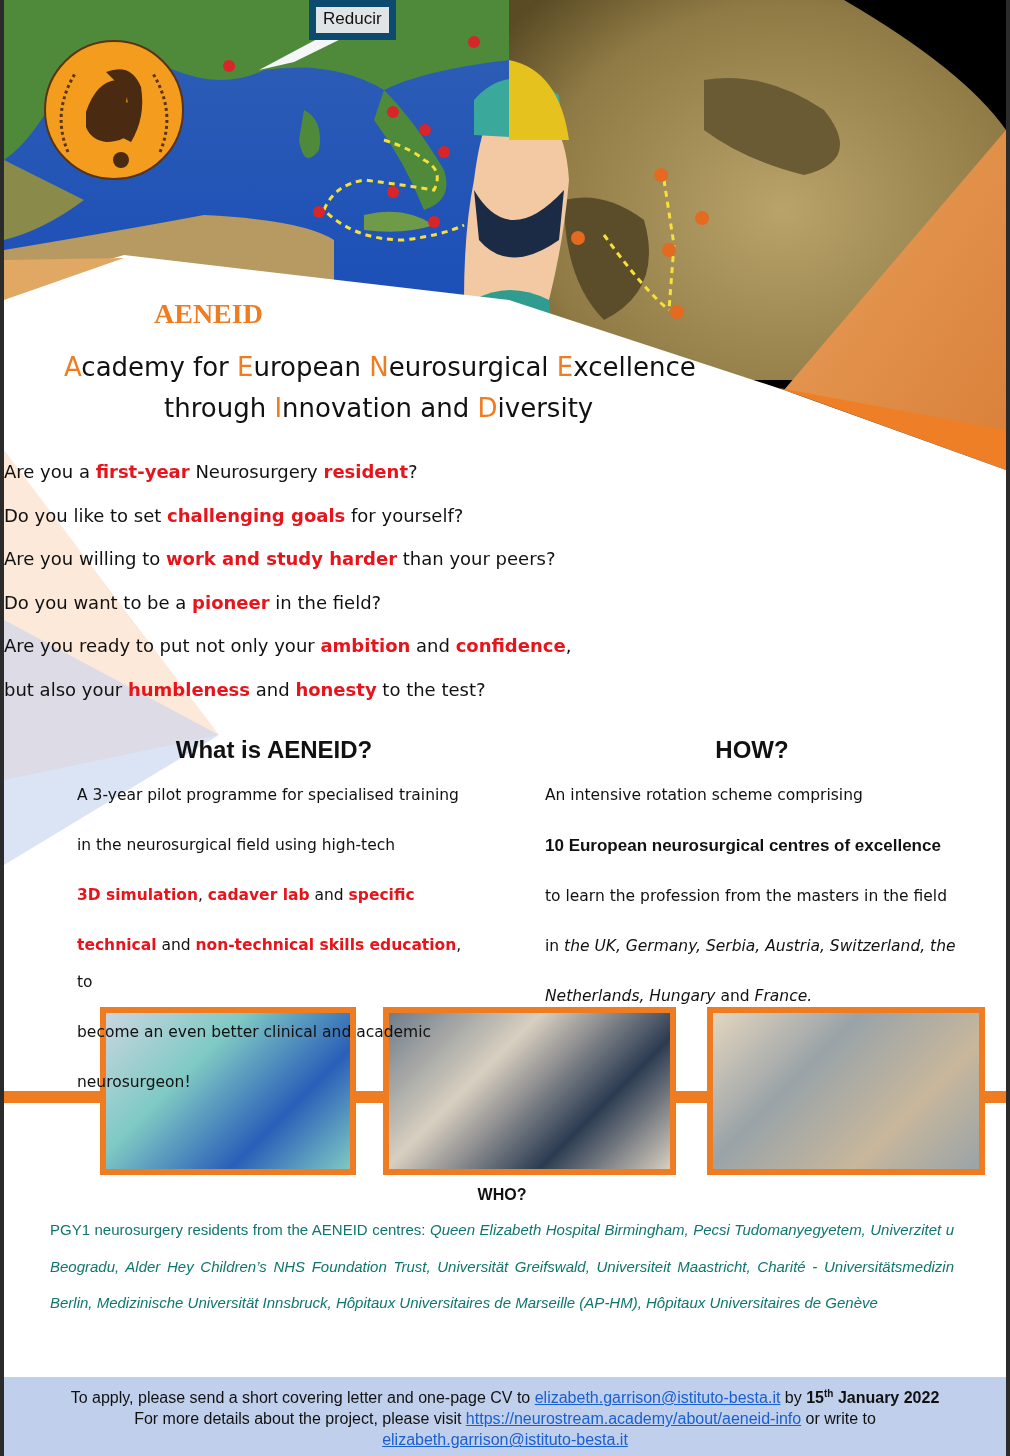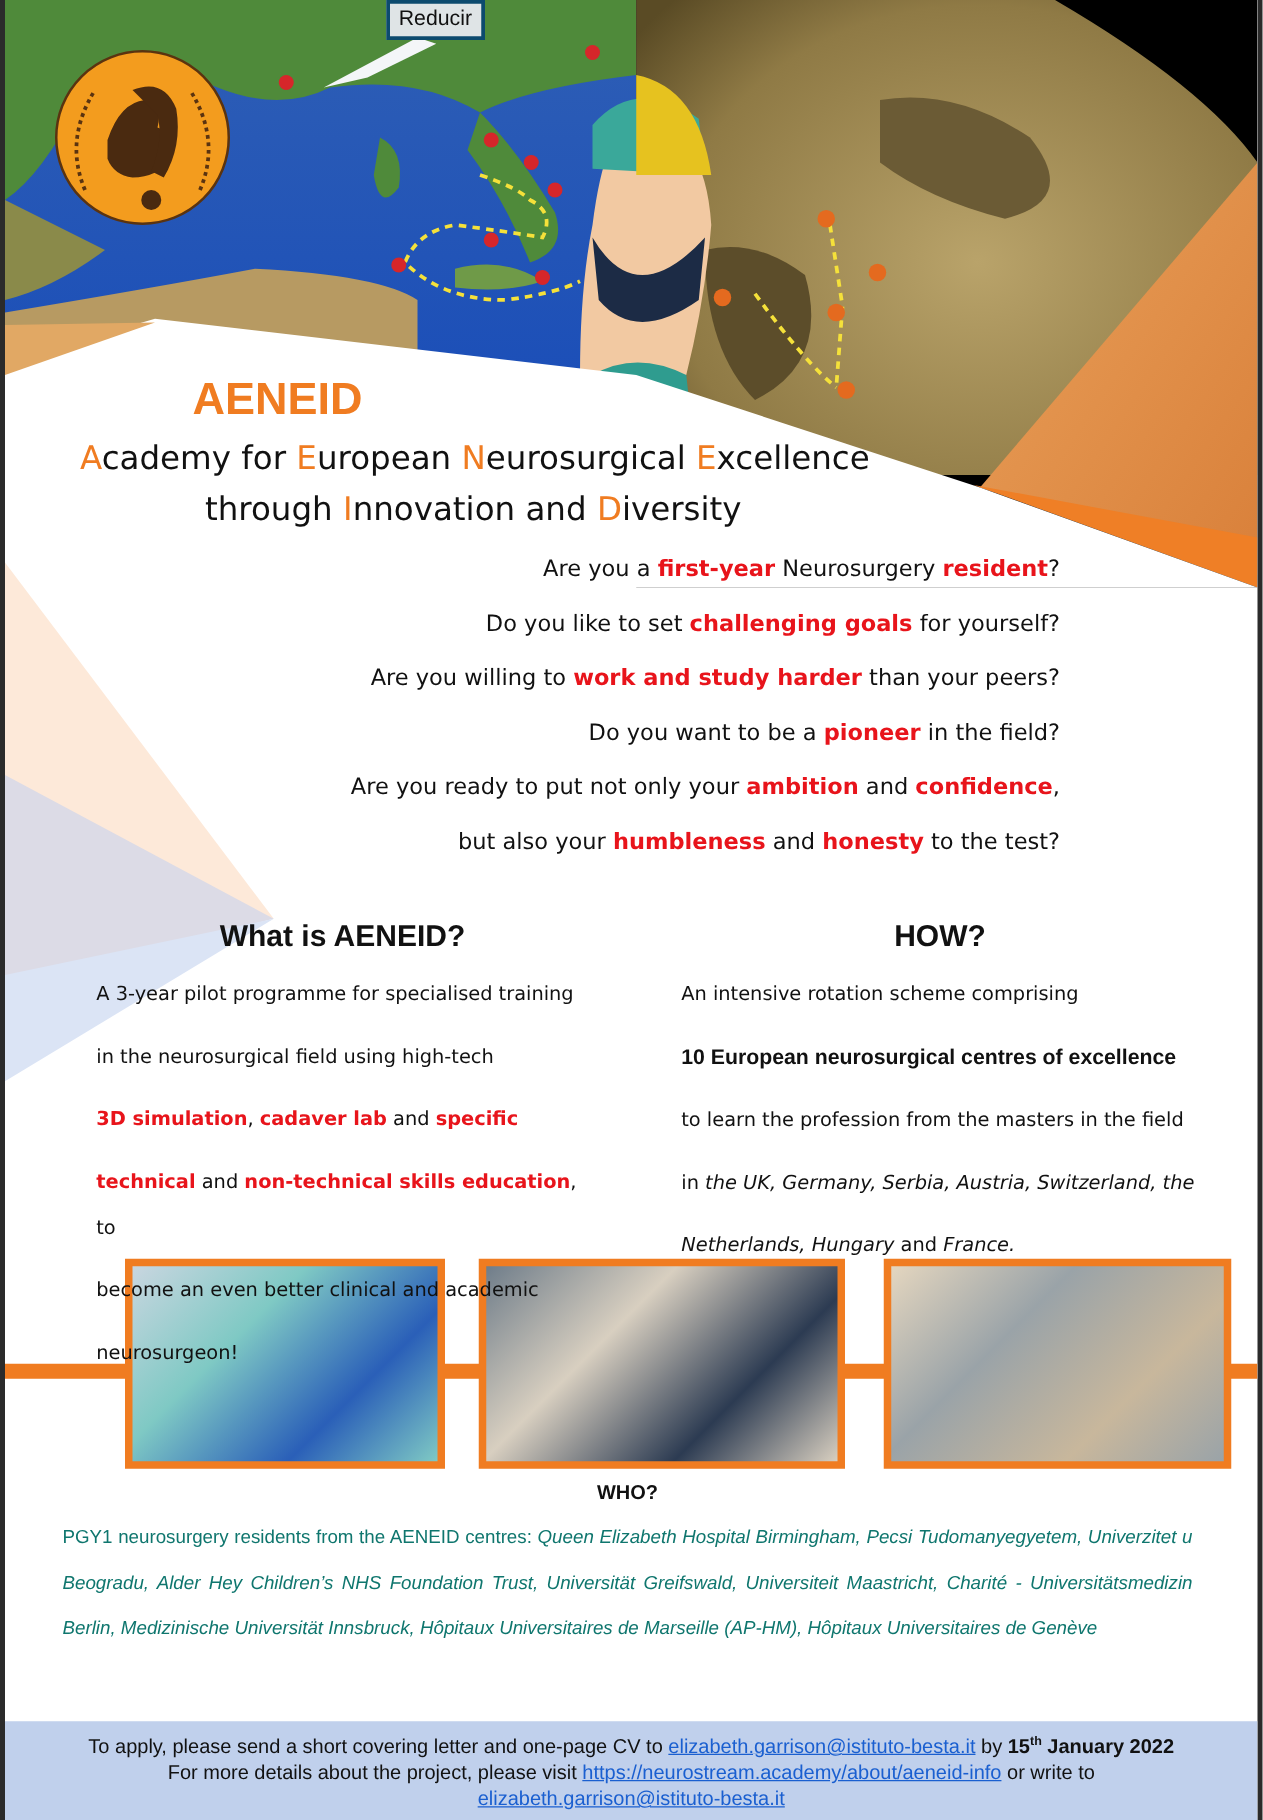--- a/index.html
+++ b/index.html
@@ -1,26 +1,26 @@
 <!DOCTYPE html>
 <html><head>
 <meta charset="utf-8">
 <style>
   html, body { margin:0; padding:0; }
   body { width:1010px; height:1456px; background:#2b2b2b; position:relative; overflow:hidden; font-family:"DejaVu Sans", sans-serif; }
   .page { position:absolute; left:4px; top:0; width:1002px; height:1456px; background:#fff; overflow:hidden; }
   .hero { position:absolute; left:0; top:0; width:1002px; height:470px; }
-  .tooltip { position:absolute; left:305px; top:0; background:#dfe4e6; border:3px solid #0c4a6e; color:#111; font-size:17px; padding:0 7px 2px 7px; height:24px; line-height:24px; font-family:"Liberation Sans", sans-serif; z-index:10; }
+  .tooltip { position:absolute; left:305px; top:0; background:#dfe4e6; border:7px solid #0c4a6e; color:#111; font-size:17px; padding:0 7px 2px 7px; height:24px; line-height:24px; font-family:"Liberation Sans", sans-serif; z-index:10; }
   .logo { position:absolute; left:40px; top:40px; width:136px; height:136px; border-radius:50%; background:#f39c1e; border:2px solid #5a3310; z-index:4; }
-  .title { position:absolute; left:150px; top:298px; font-family:Liberation Sans, sans-serif; font-weight:bold; color:#f07c21; font-size:36px; z-index:5; }
+  .title { position:absolute; left:150px; top:298px; font-family:Liberation Serif, serif; font-weight:bold; color:#f07c21; font-size:28px; z-index:5; }
   .subtitle { position:absolute; font-family:"DejaVu Sans", sans-serif; color:#111; font-size:26px; z-index:5; white-space:nowrap; }
   .subtitle .hl { color:#f07c21; }
   .s1 { left:60px; top:352px; }
   .s2 { left:160px; top:393px; }
-  .questions { position:absolute; left:0; top:436px; width:844px; text-align:right; z-index:5; }
+  .questions { position:absolute; left:0; top:452px; width:844px; text-align:left; z-index:5; }
   .q { font-family:"DejaVu Sans", sans-serif; font-size:18px; color:#111; height:43.6px; line-height:40px; white-space:nowrap; }
   .red { color:#e8141b; font-weight:bold; }
   .col { position:absolute; z-index:5; }
   .col h3 { margin:0; text-align:center; font-family:"Liberation Sans", sans-serif; font-size:24px; font-weight:bold; color:#111; }
   .col p { margin:13px; font-size:15.5px; line-height:37px; color:#111; font-family:"DejaVu Sans", sans-serif; }
   .col-left { left:60px; top:736px; width:420px; }
   .col-right { left:528px; top:736px; width:440px; }
   .strip { position:absolute; left:0; top:1007px; width:1002px; height:170px; }
   .bar { position:absolute; left:0; top:84px; width:1002px; height:12px; background:#f07c21; }
   .photo { position:absolute; top:0; height:168px; background:#f07c21; box-sizing:border-box; padding:6px; }

